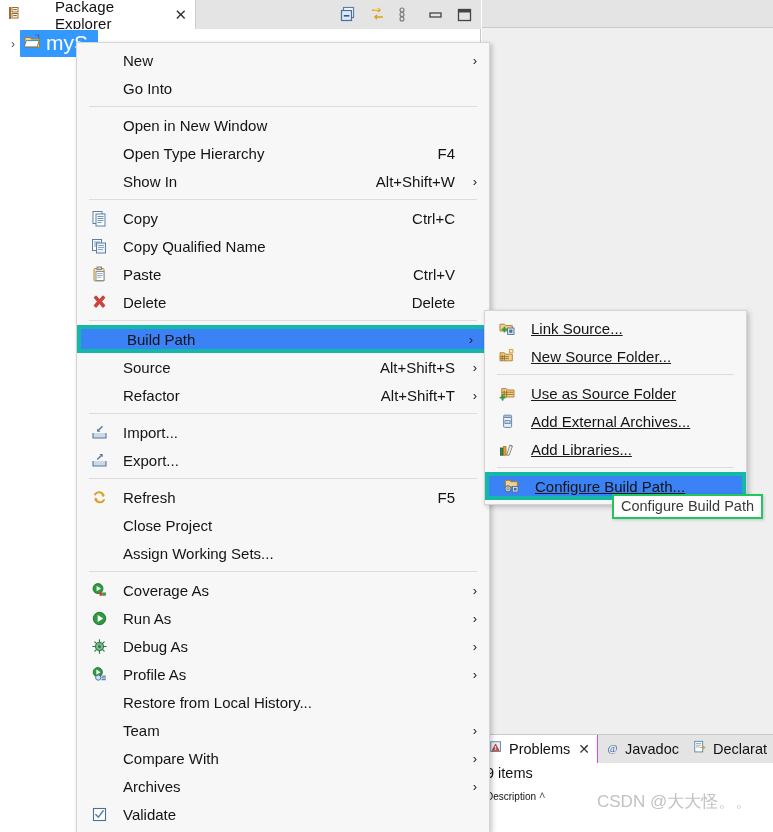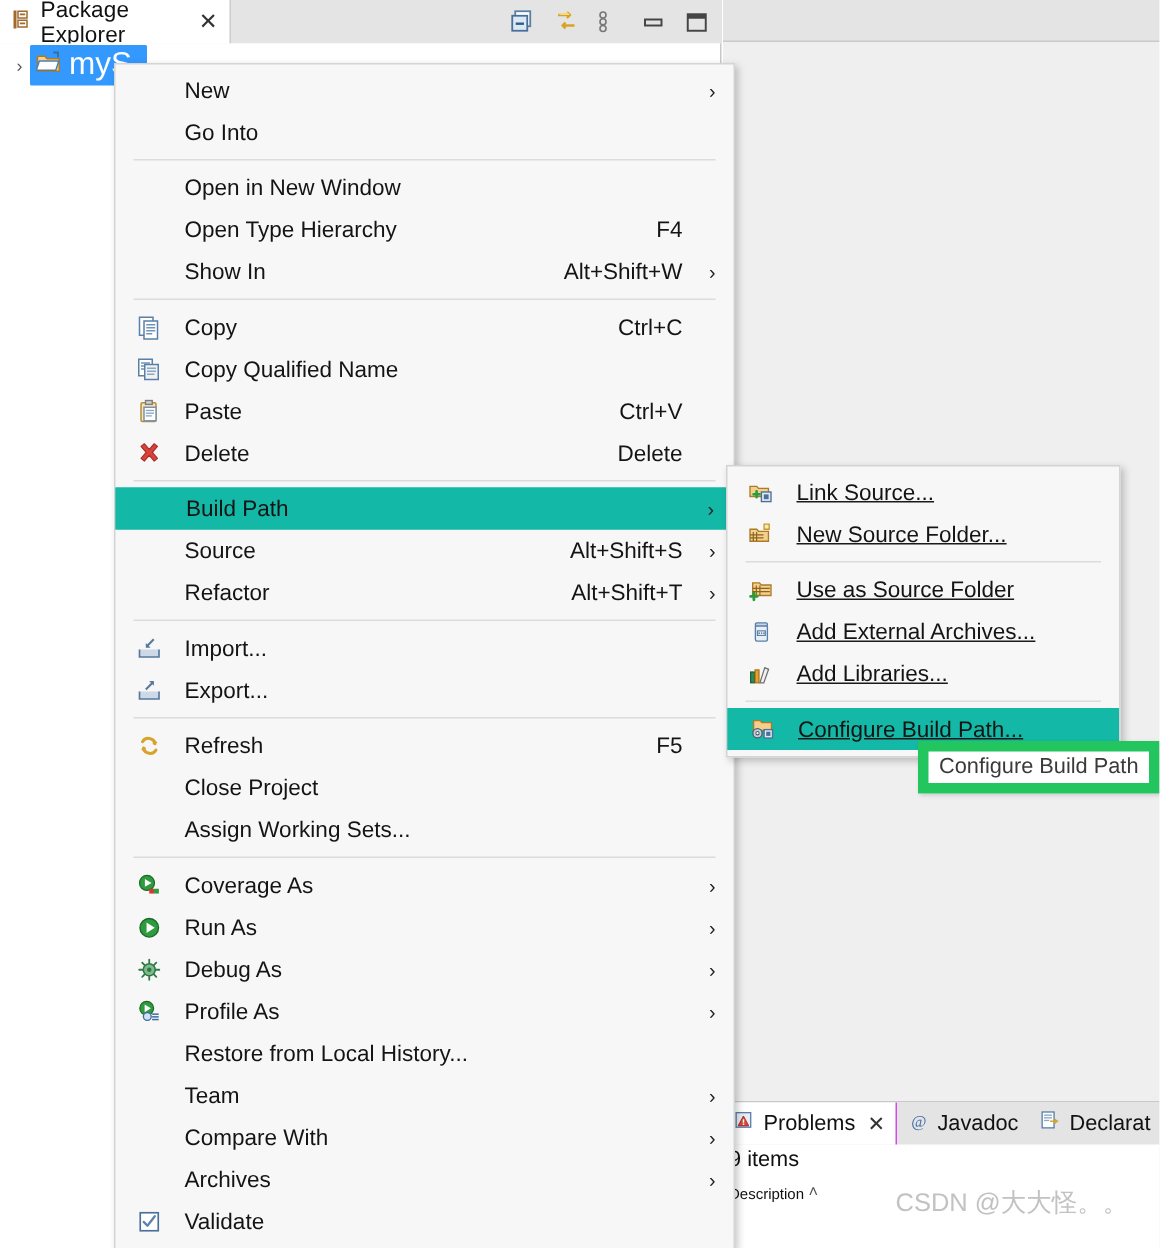--- a/index.html
+++ b/index.html
@@ -133,53 +133,53 @@
   #sub-menu  { left: 484px; top: 310px; width: 263px; text-decoration: underline; }
 
   .mi {
     position: relative;
     display: flex; align-items: center;
     height: 28px;
     padding: 0 12px 0 0;
     cursor: default;
     white-space: nowrap;
   }
-  .mi.hl { background: #14b8a6; border: 1px solid #14b8a6; box-sizing: border-box; }
+  .mi.hl { background: #3b82f6; border: 4px solid #14b8a6; box-sizing: border-box; }
   .mi-ico {
     width: 28px; min-width: 28px; height: 20px;
     display: flex; align-items: center; justify-content: center;
     margin-left: 8px;
   }
   .mi-ico svg { display:block; }
   .mi-label { font-size: 15px; color: #141414; flex: 1 1 auto; padding-left: 10px; }
   .mi-accel { font-size: 15px; color: #141414; padding-right: 2px; }
   .mi-arrow { font-size: 13px; color: #222; width: 14px; text-align: right; margin-left: 6px; }
   .mi-arrow.empty { visibility: hidden; }
   .sep { height: 1px; background: #dcdcdc; margin: 4px 12px 4px 12px; }
 
   
   .tooltip {
     position: absolute; left: 612px; top: 494px;
     background: #ffffff;
-    border: 7px solid #22c55e;
+    border: 2px solid #22c55e;
     padding: 2px 7px 3px 7px;
     font-size: 14.5px; color: #3a3a3a;
     box-shadow: 1px 1px 3px rgba(0,0,0,.18);
     white-space: nowrap;
   }
 </style>
 </head>
 <body>
 
 <div id="root">
 
   <div class="explorer-view">
 
     <div class="tabstrip">
-      <div class="tab-active" id="pe-tab" style="width: 154px;">
+      <div class="tab-active" id="pe-tab" style="width: 196px; gap: 28px;">
         <span>
           <svg width="13" height="14" viewBox="0 0 13 14">
             <rect x="1" y="1" width="2" height="12" fill="#a06a2c"></rect>
             <rect x="4" y="1.5" width="6" height="4.5" fill="#fff" stroke="#a06a2c" stroke-width="1"></rect>
             <rect x="4" y="7.5" width="6" height="4.5" fill="#fff" stroke="#a06a2c" stroke-width="1"></rect>
             <rect x="5.2" y="3" width="3.6" height="1.2" fill="#a06a2c"></rect>
             <rect x="5.2" y="9" width="3.6" height="1.2" fill="#a06a2c"></rect>
           </svg>
         </span>
         <span class="tab-label">Package Explorer</span>

